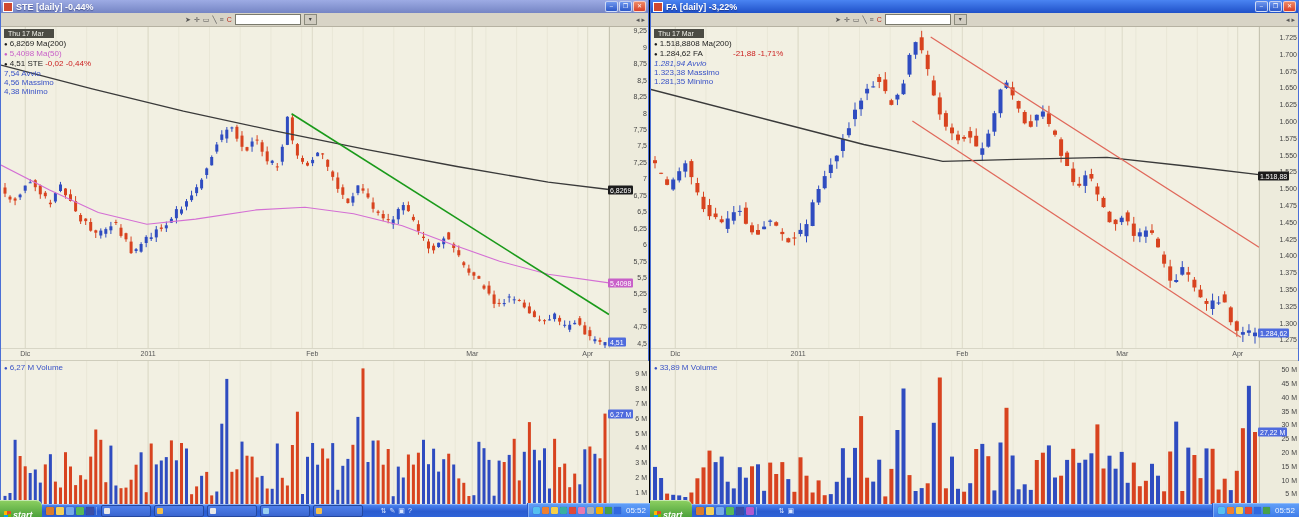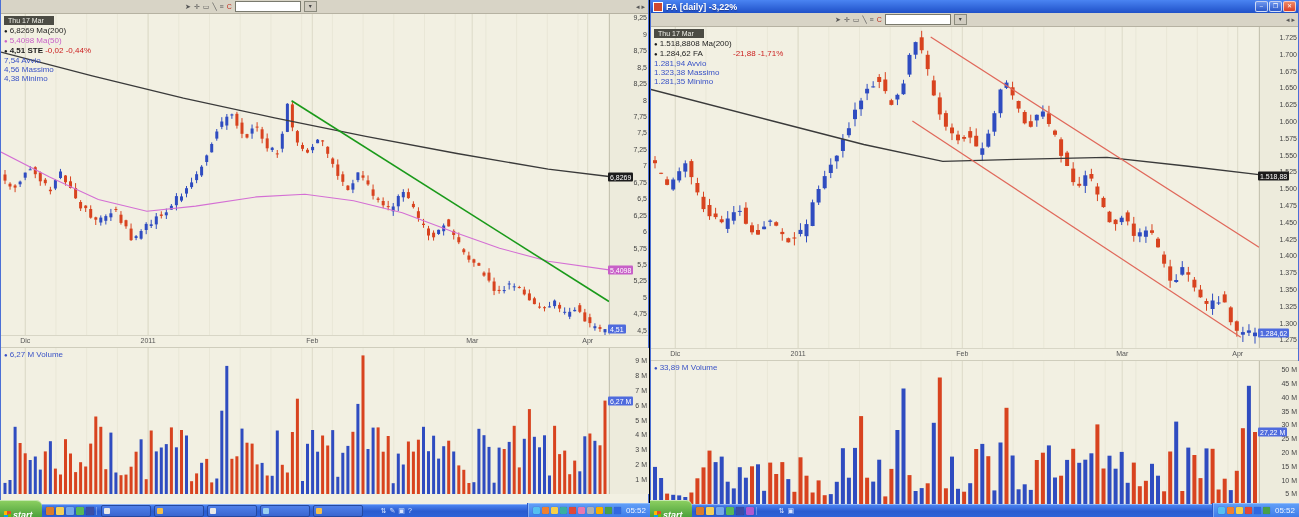--- a/index.html
+++ b/index.html
@@ -74,20 +74,29 @@
   .tray{margin-left:auto;height:16px;display:flex;align-items:center;gap:2px;padding:0 4px 0 5px;
         background:linear-gradient(#62a0f8,#3a78e8);border-left:1px solid #2a58c8;
         box-shadow:inset 1px 1px 0 rgba(255,255,255,.3);}
   .tray-ic{width:7px;height:7px;border-radius:1px;box-shadow:0 0 1px rgba(0,0,30,.5);}
   .clock{color:#eef4ff;font-size:8px;padding-left:3px;}
 </style>
 </head>
 <body>
 
 <div class="window" id="win0">
+  <div class="titlebar inactive">
+    <span class="title-icon"></span>
+    <span class="title-text">STE [daily] -0,44%</span>
+    <span class="win-btns" style="display:flex;gap:1px;">
+        <span class="win-btn b-min">–</span>
+        <span class="win-btn b-max">❐</span>
+        <span class="win-btn b-close">✕</span>
+      </span>
+  </div>
   <div class="toolbar">
     <span class="tb-spacer"></span>
     <span class="tb-icons">
         <span class="tb-ic" style="color: rgb(85, 85, 85);">➤</span>
         <span class="tb-ic" style="color: rgb(85, 85, 85);">✛</span>
         <span class="tb-ic" style="color: rgb(85, 85, 85);">▭</span>
         <span class="tb-ic" style="color: rgb(85, 85, 85);">╲</span>
         <span class="tb-ic" style="color: rgb(85, 85, 85);">≡</span>
         <span class="tb-ic" style="color: rgb(194, 48, 32);">C</span>
       </span>
@@ -367,21 +376,21 @@
         <rect x="602.5" y="315.1" width="3" height="3.2" fill="#2f4cc0"></rect>
         <polyline points="0.0,38.2 91.2,61.8 182.4,84.2 273.6,103.9 364.8,122.3 456.0,139.5 547.2,155.2 608.0,162.5" fill="none" stroke="#3a3a3a" stroke-width="1.3"></polyline>
         <polyline points="0.0,138.1 48.6,163.1 97.3,185.5 145.9,197.3 194.6,192.1 255.4,182.9 304.0,180.2 352.6,186.8 401.3,198.7 449.9,217.1 498.6,234.2 547.2,247.3 608.0,255.9" fill="none" stroke="#d46fd4" stroke-width="1.1"></polyline>
         <polyline points="290.6,86.8 608.0,287.5" fill="none" stroke="#1a9a1a" stroke-width="1.6"></polyline>
       </svg>
     <div class="legend">
       <div class="date-badge">Thu 17 Mar</div>
       <div class="leg-lines">
           <div class="leg-line"><span class="leg-bullet" style="color: rgb(28, 28, 28);">●</span><span style="color: rgb(28, 28, 28);">6,8269 Ma(200)</span></div>
           <div class="leg-line"><span class="leg-bullet" style="color: rgb(200, 95, 200);">●</span><span style="color: rgb(200, 95, 200);">5,4098 Ma(50)</span></div>
-          <div class="leg-line"><span class="leg-bullet" style="color: rgb(28, 28, 28);">●</span><span style="color: rgb(28, 28, 28); font-weight: bold;">4,51 STE</span><span style="color: rgb(204, 32, 32);"> -0,02 -0,44%</span></div>
+          <div class="leg-line"><span class="leg-bullet" style="color: rgb(28, 28, 28);">●</span><span style="color: rgb(28, 28, 28);">4,51 STE</span><span style="color: rgb(204, 32, 32);"> -0,02 -0,44%</span></div>
           <div class="leg-line"><span style="color: rgb(57, 82, 198);">7,54 Avvio</span></div>
           <div class="leg-line"><span style="color: rgb(57, 82, 198);">4,56 Massimo</span></div>
           <div class="leg-line"><span style="color: rgb(57, 82, 198);">4,38 Minimo</span></div>
         </div>
     </div>
     <div class="gutter">
         <span class="tick" style="top: 3.3px;">9,25</span>
         <span class="tick" style="top: 19.7px;">9</span>
         <span class="tick" style="top: 36.2px;">8,75</span>
         <span class="tick" style="top: 52.6px;">8,5</span>
@@ -835,21 +844,21 @@
         <rect x="602.0" y="305.6" width="4" height="3.6" fill="#2f4cc0"></rect>
         <polyline points="0.0,62.5 121.6,94.0 212.8,117.5 291.8,134.3 364.8,132.3 456.0,130.3 535.0,139.0 608.0,147.7" fill="none" stroke="#3a3a3a" stroke-width="1.3"></polyline>
         <polyline points="279.7,10.1 608.0,220.3" fill="none" stroke="#e0685a" stroke-width="1.2"></polyline>
         <polyline points="261.4,94.0 589.8,310.3" fill="none" stroke="#e0685a" stroke-width="1.2"></polyline>
       </svg>
     <div class="legend">
       <div class="date-badge">Thu 17 Mar</div>
       <div class="leg-lines">
           <div class="leg-line"><span class="leg-bullet" style="color: rgb(28, 28, 28);">●</span><span style="color: rgb(28, 28, 28);">1.518,8808 Ma(200)</span></div>
           <div class="leg-line"><span class="leg-bullet" style="color: rgb(28, 28, 28);">●</span><span style="color: rgb(28, 28, 28);">1.284,62 FA</span><span style="color: rgb(204, 32, 32); padding-left: 28px;"> -21,88 -1,71%</span></div>
-          <div class="leg-line"><span style="color: rgb(57, 82, 198);">1.281,94 Avvio</span></div>
+          <div class="leg-line"><span style="color: rgb(57, 82, 198); font-style: italic;">1.281,94 Avvio</span></div>
           <div class="leg-line"><span style="color: rgb(57, 82, 198);">1.323,38 Massimo</span></div>
           <div class="leg-line"><span style="color: rgb(57, 82, 198);">1.281,35 Minimo</span></div>
         </div>
     </div>
     <div class="gutter">
         <span class="tick" style="top: 10.1px;">1.725</span>
         <span class="tick" style="top: 26.9px;">1.700</span>
         <span class="tick" style="top: 43.7px;">1.675</span>
         <span class="tick" style="top: 60.4px;">1.650</span>
         <span class="tick" style="top: 77.2px;">1.625</span>

